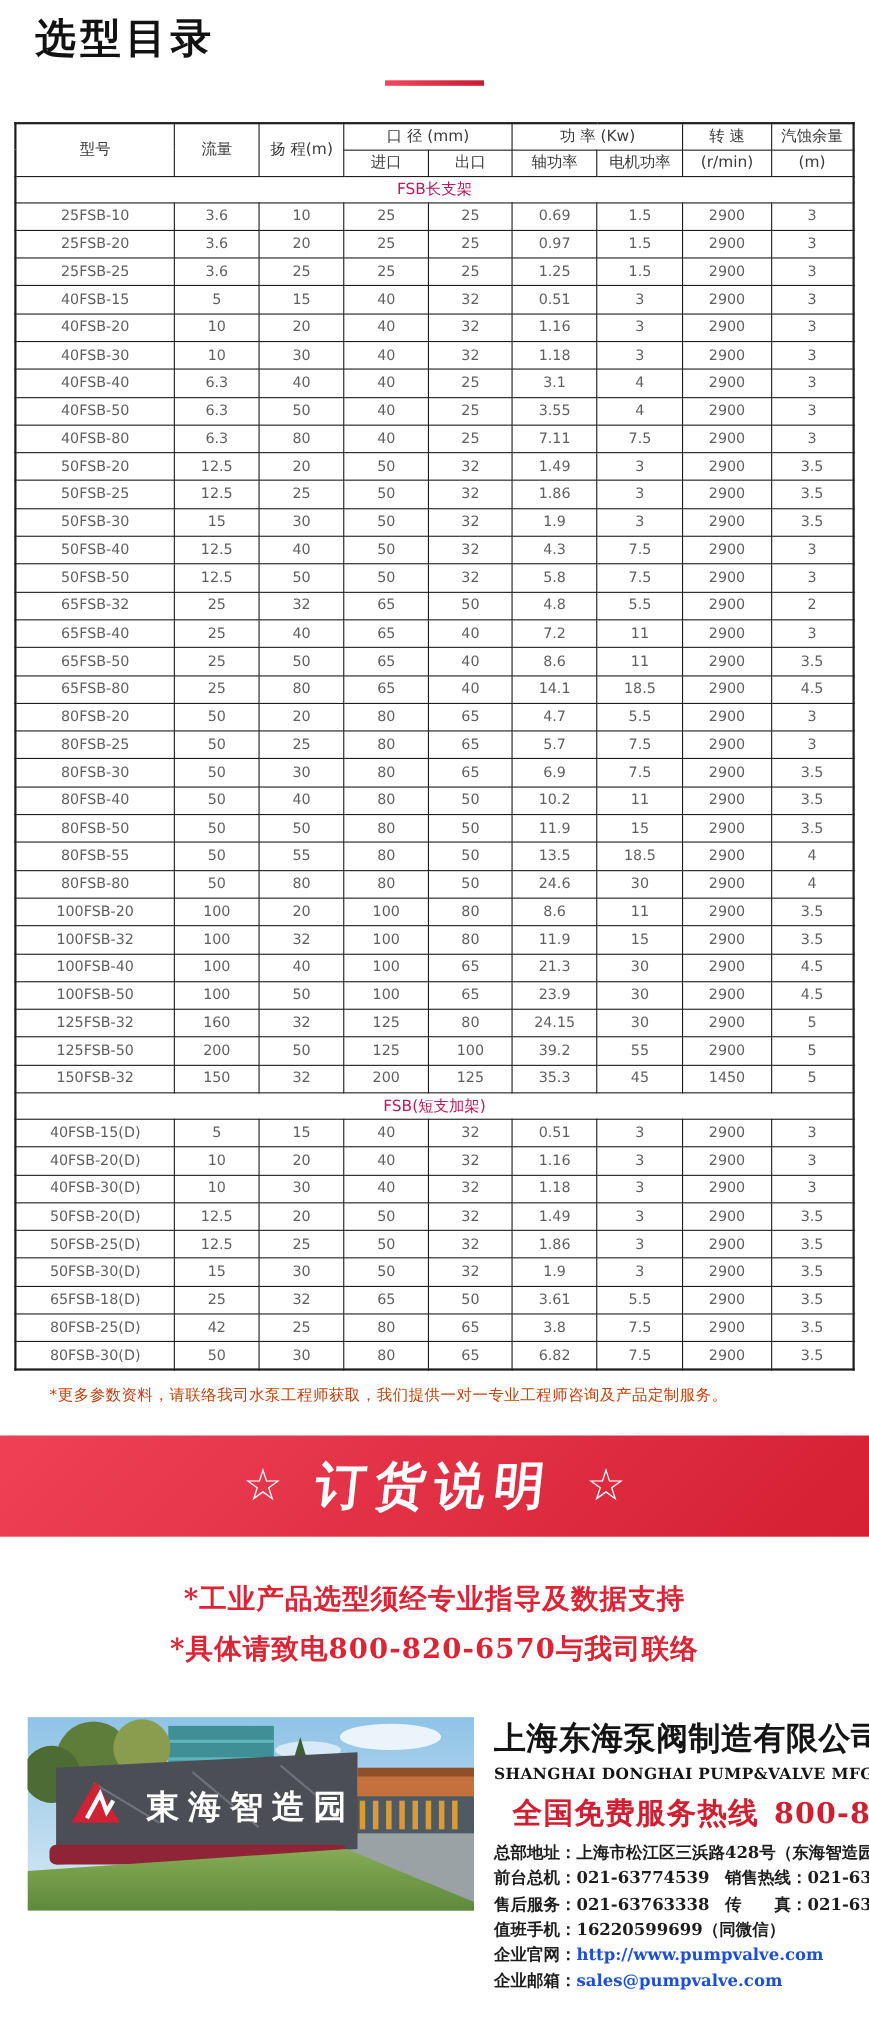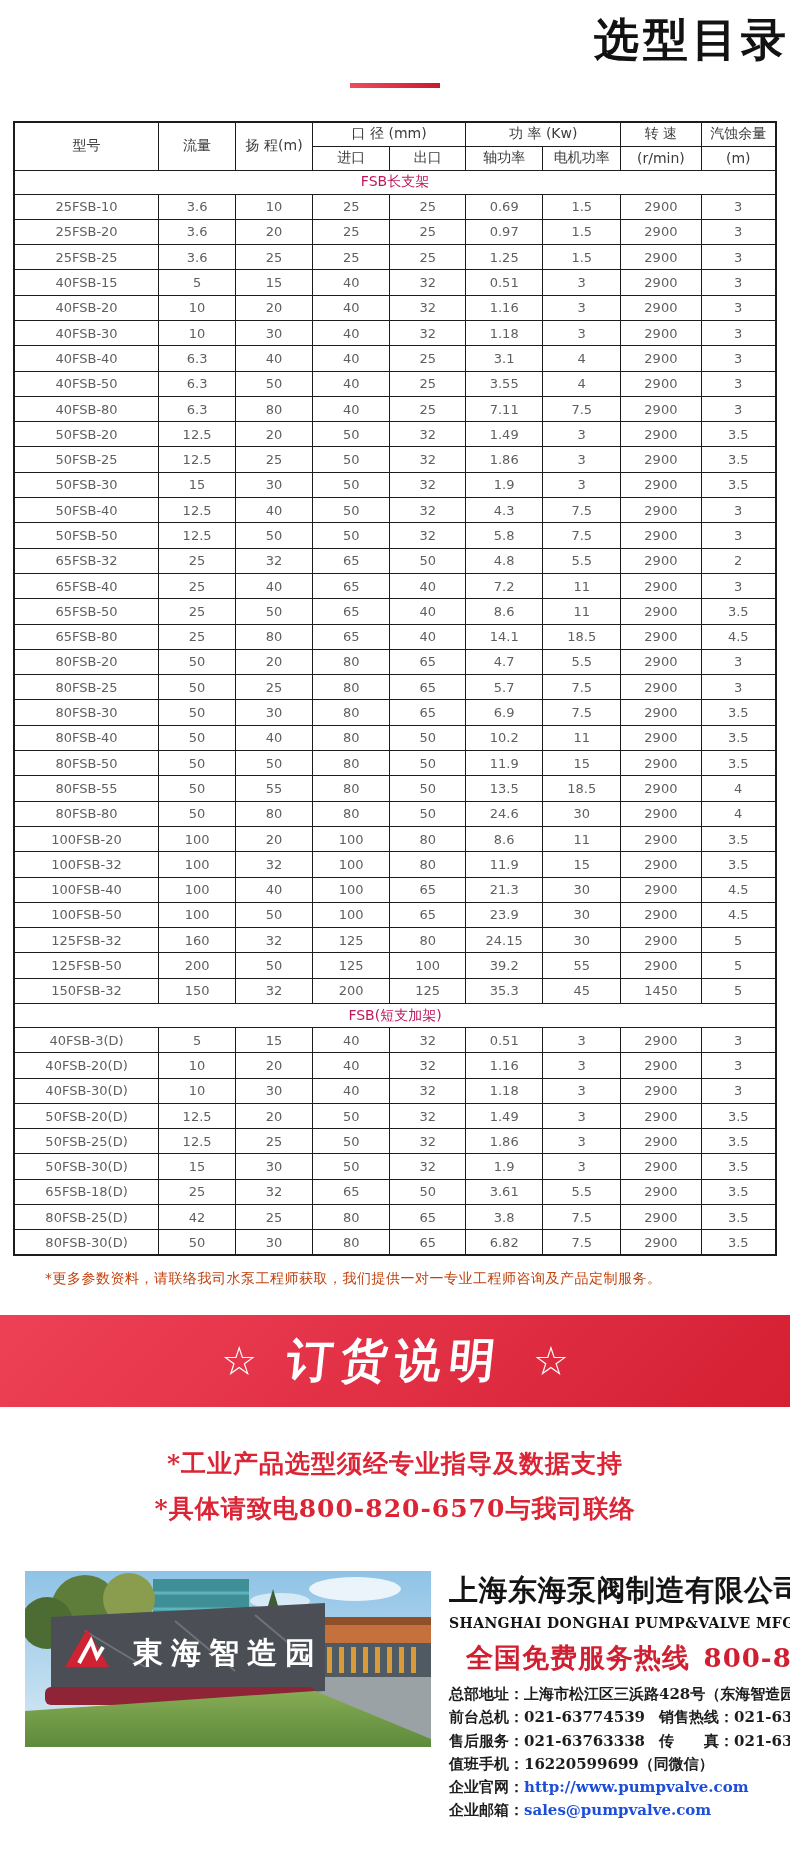--- a/index.html
+++ b/index.html
@@ -9,25 +9,26 @@
     width: 790px;
     height: 1857px;
     margin: 0 auto;
     background: #ffffff;
     font-family: "DejaVu Sans", sans-serif;
     overflow: hidden;
   }
   
   .page-title {
     padding-top: 10px;
-    text-align: right;
-    font-size: 45px;
+    text-align: left;
+    font-size: 37px;
     font-weight: bold;
     color: #121212;
     letter-spacing: 4px;
+    padding-left: 32px;
   }
   .title-underline {
     width: 90px; height: 5px;
     margin: 13px auto 0;
     background: linear-gradient(90deg, #f04a5e, #c71b2e);
   }
   
   .spec-table {
     width: 764px;
     margin: 33px auto 0;
@@ -533,21 +534,21 @@
           <td>125</td>
           <td>35.3</td>
           <td>45</td>
           <td>1450</td>
           <td>5</td>
         </tr>
         <tr>
           <td colspan="9" class="section-cell">FSB(短支加架)</td>
         </tr>
         <tr>
-          <td>40FSB-3(D)</td>
+          <td>40FSB-15(D)</td>
           <td>5</td>
           <td>15</td>
           <td>40</td>
           <td>32</td>
           <td>0.51</td>
           <td>3</td>
           <td>2900</td>
           <td>3</td>
         </tr>
         <tr>

